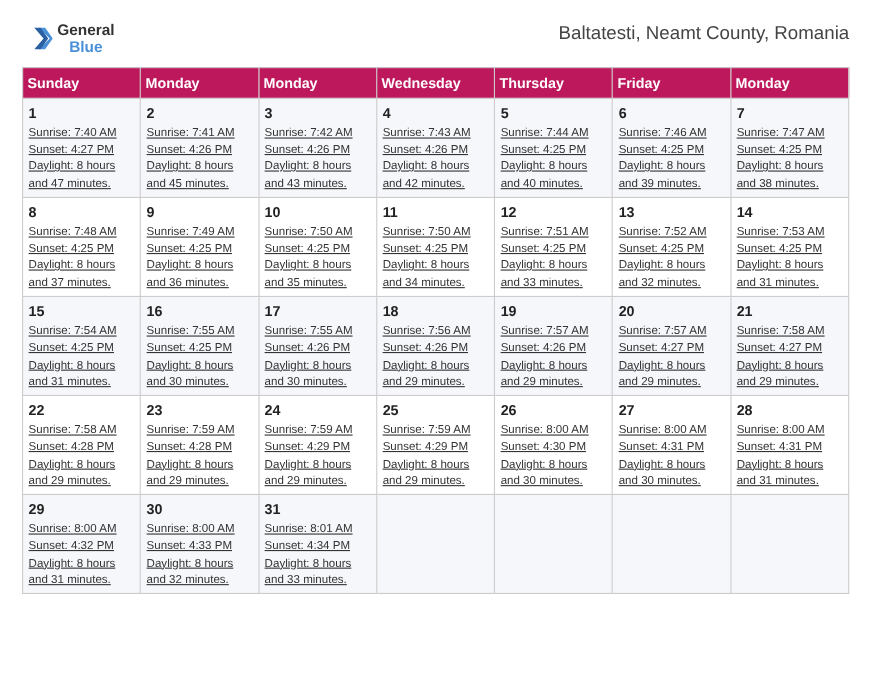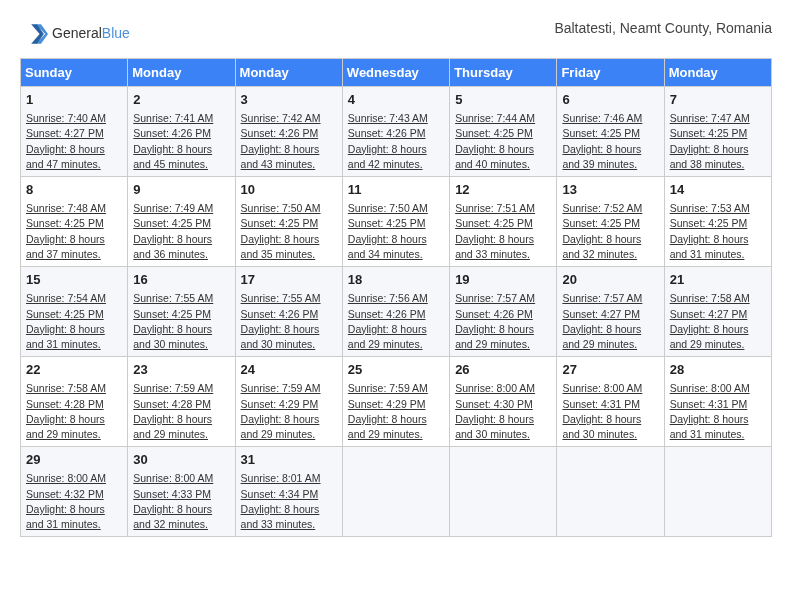--- a/index.html
+++ b/index.html
@@ -16,51 +16,51 @@
       align-items: flex-start;
       margin-bottom: 10px;
     }
     .logo {
       display: flex;
       align-items: center;
       gap: 4px;
     }
     .logo-text {
       display: flex;
-      flex-direction: row;
+      flex-direction: column;
       font-size: 14px;
-      font-weight: normal;
+      font-weight: bold;
       line-height: 1.1;
     }
     .logo-text span:first-child { color: #333; }
     .logo-text span:last-child { color: #4a90d9; text-align: center; }
     .logo-icon {
       width: 28px;
       height: 28px;
     }
     .title-block {
       text-align: right;
     }
     .title-block h1 {
       font-size: 32px;
       font-weight: bold;
       color: #222;
     }
     .title-block h2 {
-      font-size: 14px;
+      font-size: 17px;
       font-weight: normal;
       color: #444;
     }
     .calendar {
       width: 100%;
       border-collapse: collapse;
       font-size: 11px;
     }
     .calendar thead tr th {
-      background: #3b82f6;
+      background: #be185d;
       color: #fff;
       padding: 6px 4px;
       text-align: left;
       font-size: 13px;
       font-weight: bold;
       border: 1px solid #ccc;
     }
     .calendar tbody tr td {
       vertical-align: top;
       border: 1px solid #ccc;

